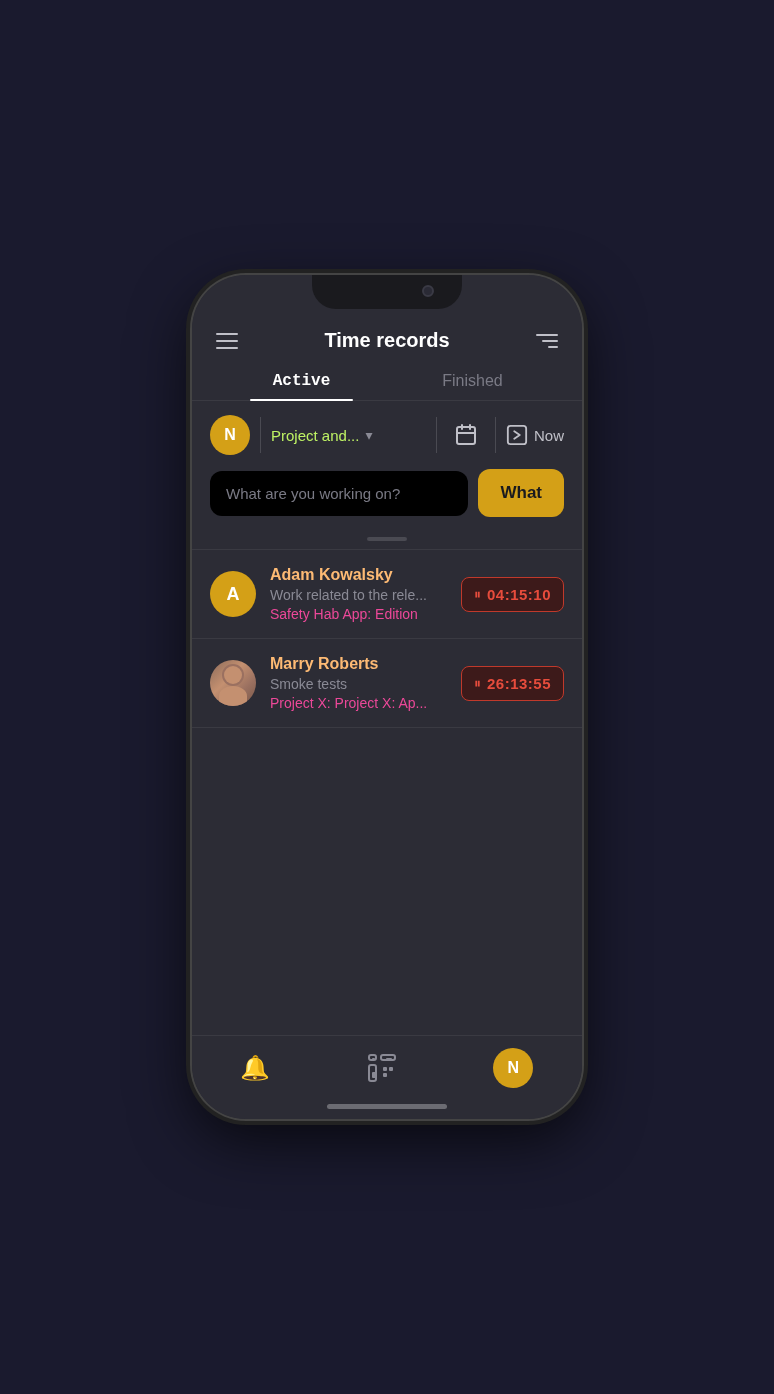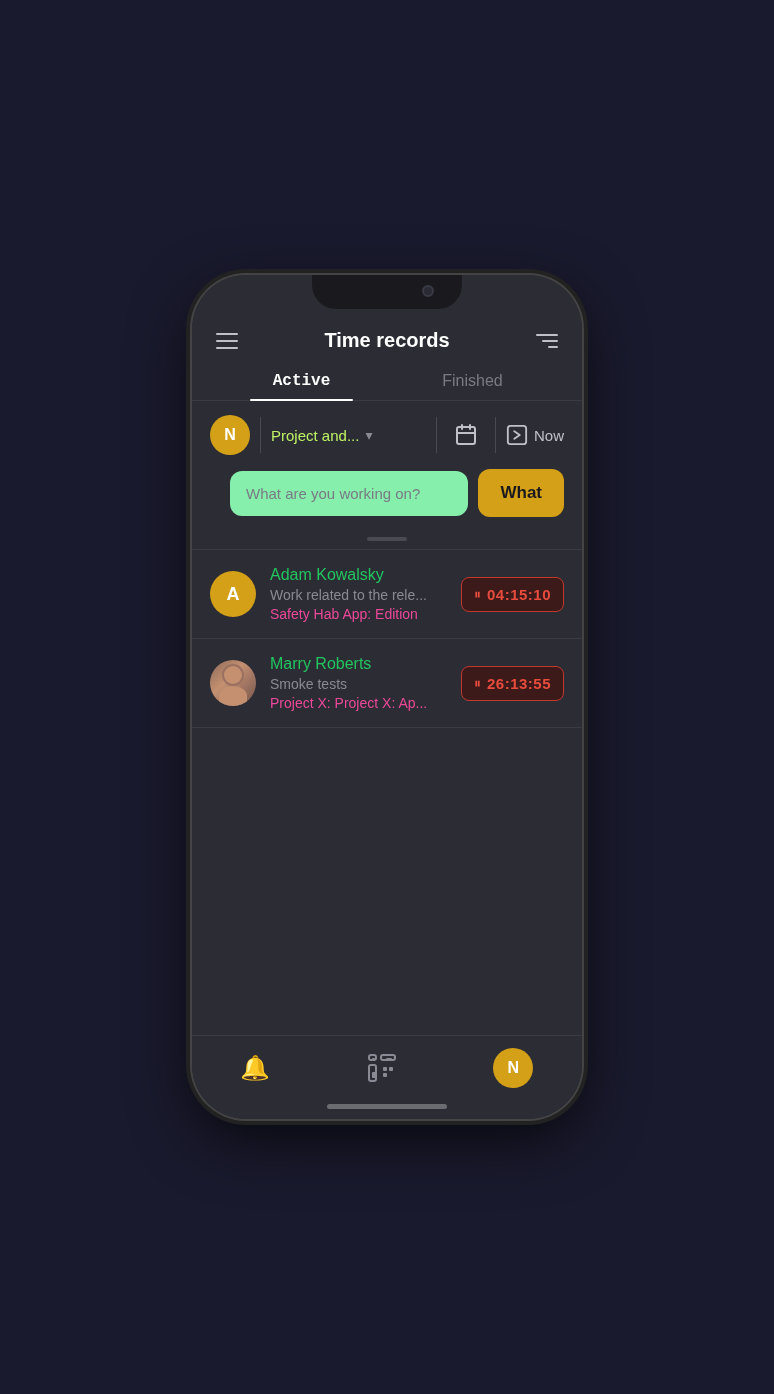--- a/index.html
+++ b/index.html
@@ -253,28 +253,27 @@
     
     .input-area {
       padding: 0 18px 16px;
       display: flex;
       gap: 10px;
       align-items: center;
       flex-shrink: 0;
     }
     .task-input {
       flex: 1;
-      background: #86efac;
+      background: #000000;
       border: none;
       border-radius: 12px;
       padding: 14px 16px;
       color: #7a7a85;
       font-size: 15px;
       outline: none;
-      margin-left: 20px;
     }
     .task-input::placeholder {
       color: #7a7a85;
     }
     .start-btn {
       background: #d4a017;
       color: #1a1a1e;
       border: none;
       border-radius: 12px;
       padding: 14px 22px;
@@ -331,23 +330,23 @@
       overflow: hidden;
     }
     .record-avatar.yellow {
       background: #d4a017;
     }
     .record-info {
       flex: 1;
       min-width: 0;
     }
     .record-name {
-      color: #22c55e;
+      color: #fdba74;
       font-size: 16px;
-      font-weight: 400;
+      font-weight: 700;
       margin-bottom: 3px;
     }
     .record-task {
       color: #8a8a95;
       font-size: 14px;
       white-space: nowrap;
       overflow: hidden;
       text-overflow: ellipsis;
       margin-bottom: 3px;
     }

